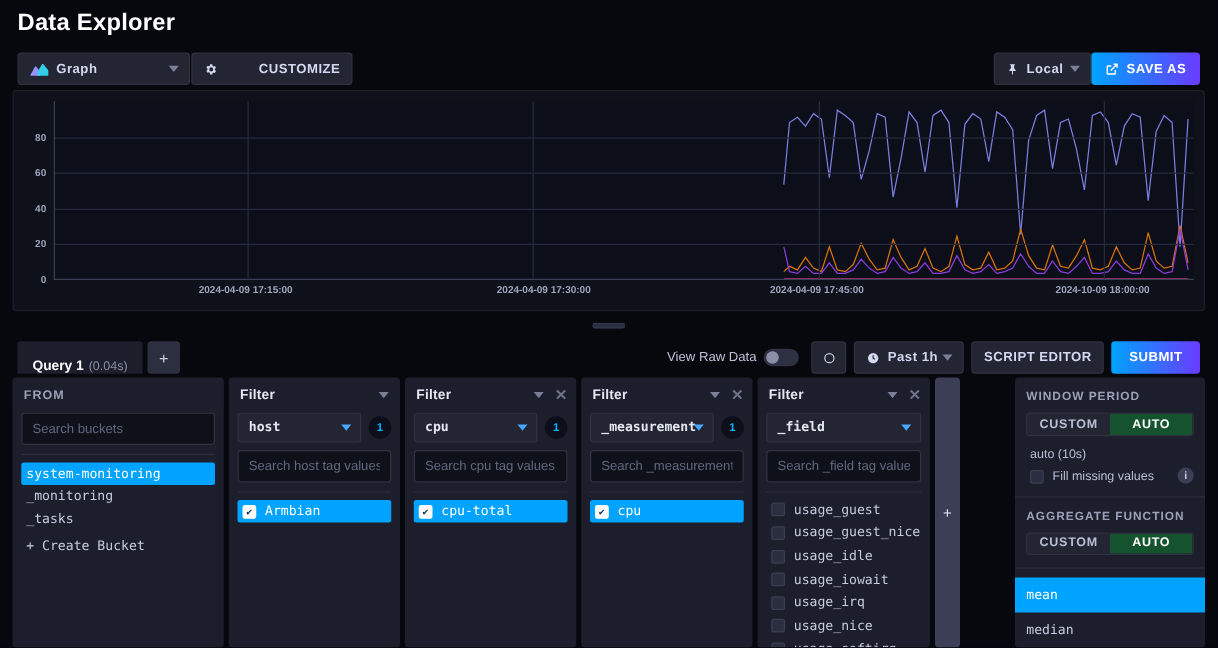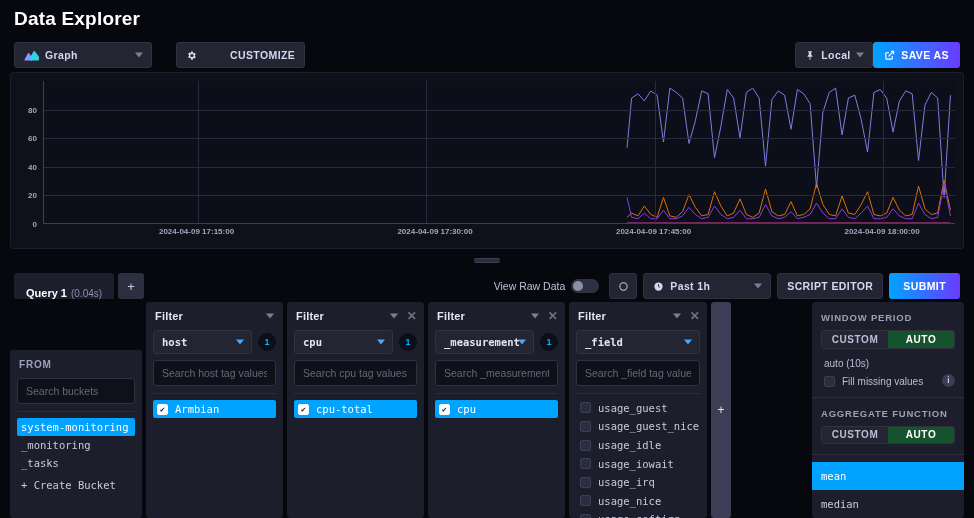--- a/index.html
+++ b/index.html
@@ -27,21 +27,21 @@
     font-size: 10.5px; font-weight: bold; color: #d2d8f0;
     background: #232533; border: 1px solid #31313f;
     letter-spacing: .4px; cursor: pointer; white-space: nowrap;
   }
   .btn.wide { width: 138px; justify-content: flex-start; position: relative; }
   .btn .caret {
     position: absolute; right: 8px; top: 50%; transform: translateY(-50%);
     width: 0; height: 0; border-left: 4px solid transparent;
     border-right: 4px solid transparent; border-top: 5px solid #7a7f96;
   }
-  .btn.customize { margin-left: 24px; gap: 33px; }
+  .btn.customize { margin-left: 1px; gap: 33px; }
   .spacer { flex: 1; }
   .btn.local { width: 78px; justify-content: flex-start; position: relative; }
   .btn.saveas {
     background: linear-gradient(90deg,#00a3ff 0%, #6a3bff 100%);
     border: none; color: #ffffff; height: 26px; padding: 0 11px;
   }
   .mini-icon { display: inline-flex; align-items: center; }
 
   
   .graph-icon { width: 15px; height: 11px; position: relative; overflow: hidden; border-radius: 1px;}
@@ -111,37 +111,37 @@
   }
   .toggle .knob {
     position: absolute; top: 2px; left: 2px; width: 10px; height: 10px;
     border-radius: 50%; background: #8b90a8;
   }
   .refresh-btn {
     margin-left: 10px; width: 28px; height: 26px; background: #232533;
     border: 1px solid #31313f; border-radius: 3px; color: #c7ccde;
     display: inline-flex; align-items: center; justify-content: center; cursor: pointer;
   }
-  .btn.past { margin-left: 6px; width: 128px; justify-content: flex-start; position: relative; }
+  .btn.past { margin-left: 6px; width: 88px; justify-content: flex-start; position: relative; }
   .btn.script { margin-left: 6px; }
   .btn.submit {
     margin-left: 6px; background: linear-gradient(90deg,#00a3ff 0%, #6a3bff 100%);
     border: none; color: #fff; padding: 0 14px;
   }
 
   
   .builder {
     position: absolute; left: 0; top: 302px; width: 974px; height: 216px;
     display: flex; gap: 0; padding: 0 10px 0 10px;
   }
   .col {
     background: #1c1e2b; border-radius: 3px; margin-right: 4px;
     display: flex; flex-direction: column; overflow: hidden;
   }
-  .col.from { width: 132px; margin-top: 48px; }
+  .col.from { width: 169px; }
   .col.filter { width: 137px; }
   .col.fieldcol { width: 138px; }
   .col-head {
     height: 28px; display: flex; align-items: center; padding: 0 9px;
     font-size: 10px; font-weight: bold; color: #9ba1b8; letter-spacing: .8px;
     background: #1c1e2b; position: relative;
   }
   .col-head.filter-head {
     color: #e3e6f0; font-size: 11px; letter-spacing: .2px;
     background: #22243300; 
@@ -313,21 +313,21 @@
           <div class="gridline" style="top: 28.6px;"></div>
           <div class="vgrid" style="left: 153.552px;"></div>
           <div class="vgrid" style="left: 382.052px;"></div>
           <div class="vgrid" style="left: 610.552px;"></div>
           <div class="vgrid" style="left: 839.052px;"></div>
         </div>
       <div class="xaxis">
           <div class="xtick" style="left: 153.552px;">2024-04-09 17:15:00</div>
           <div class="xtick" style="left: 392px;">2024-04-09 17:30:00</div>
           <div class="xtick" style="left: 610.552px;">2024-04-09 17:45:00</div>
-          <div class="xtick" style="left: 839.052px;">2024-04-09 18:00:00</div>
+          <div class="xtick" style="left: 839.052px;">2024-10-09 18:00:00</div>
         </div>
     </div>
   </div>
 
   <div class="drag-handle"></div>
 
   <div class="querybar">
     <div class="qtab">
       <span>Query 1</span>
       <span class="secs">(0.04s)</span>

